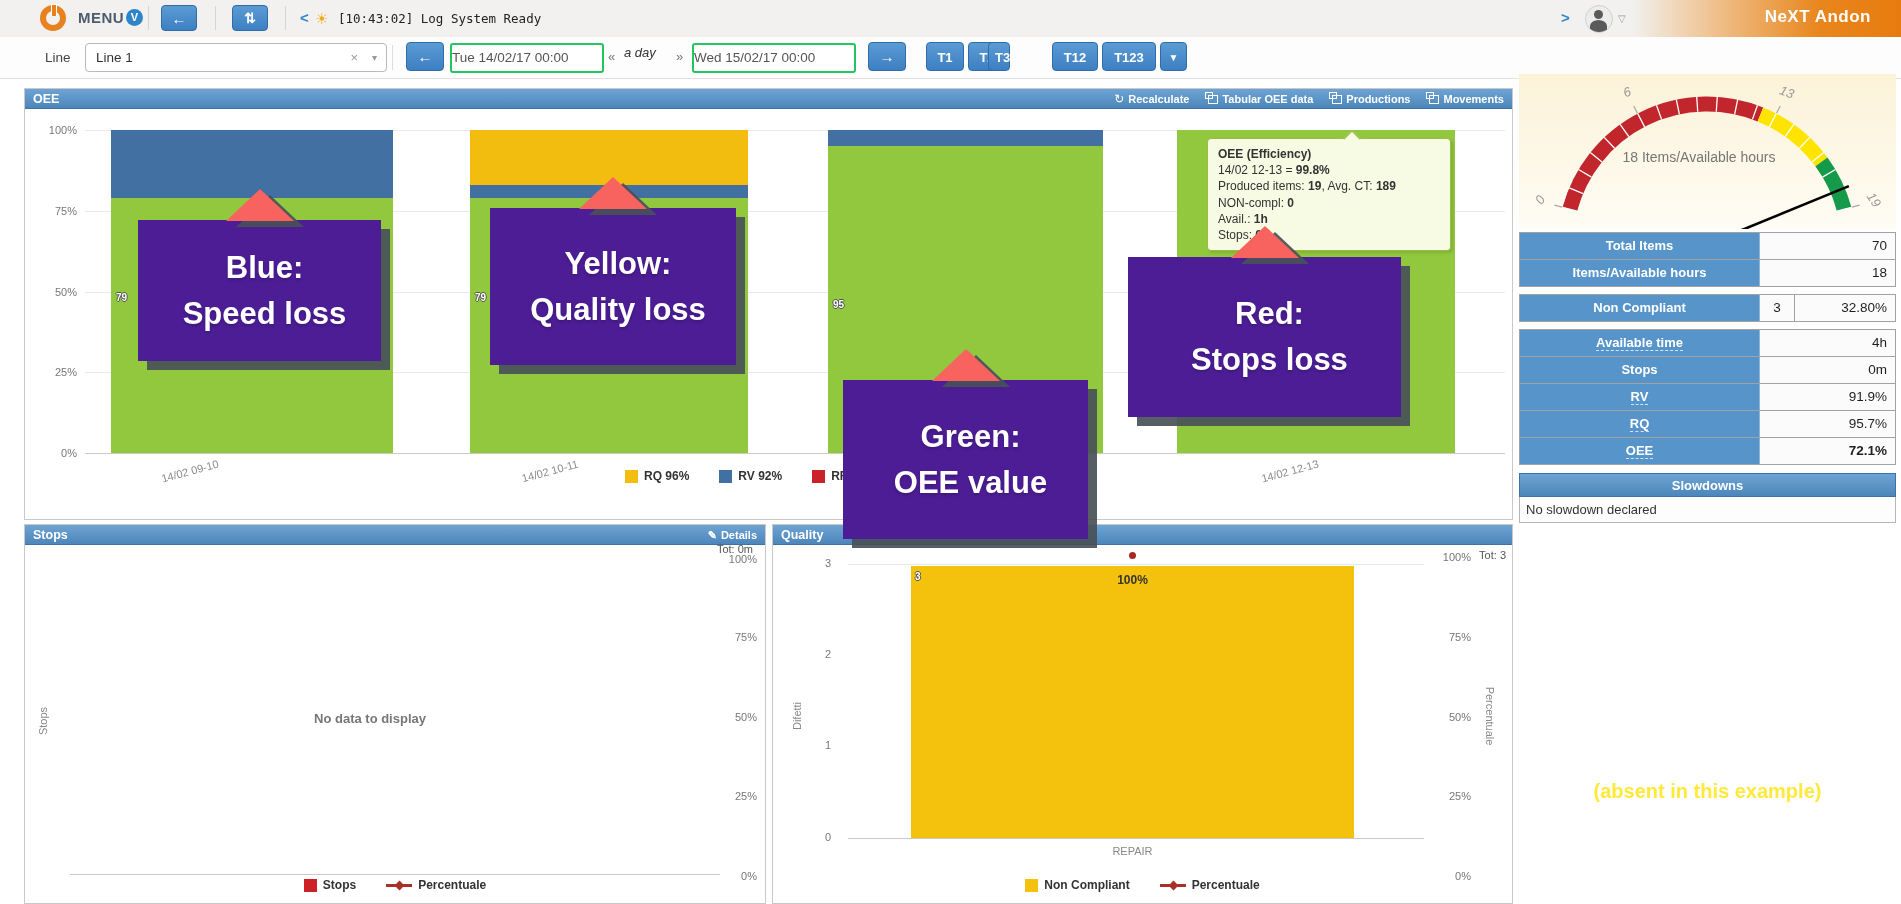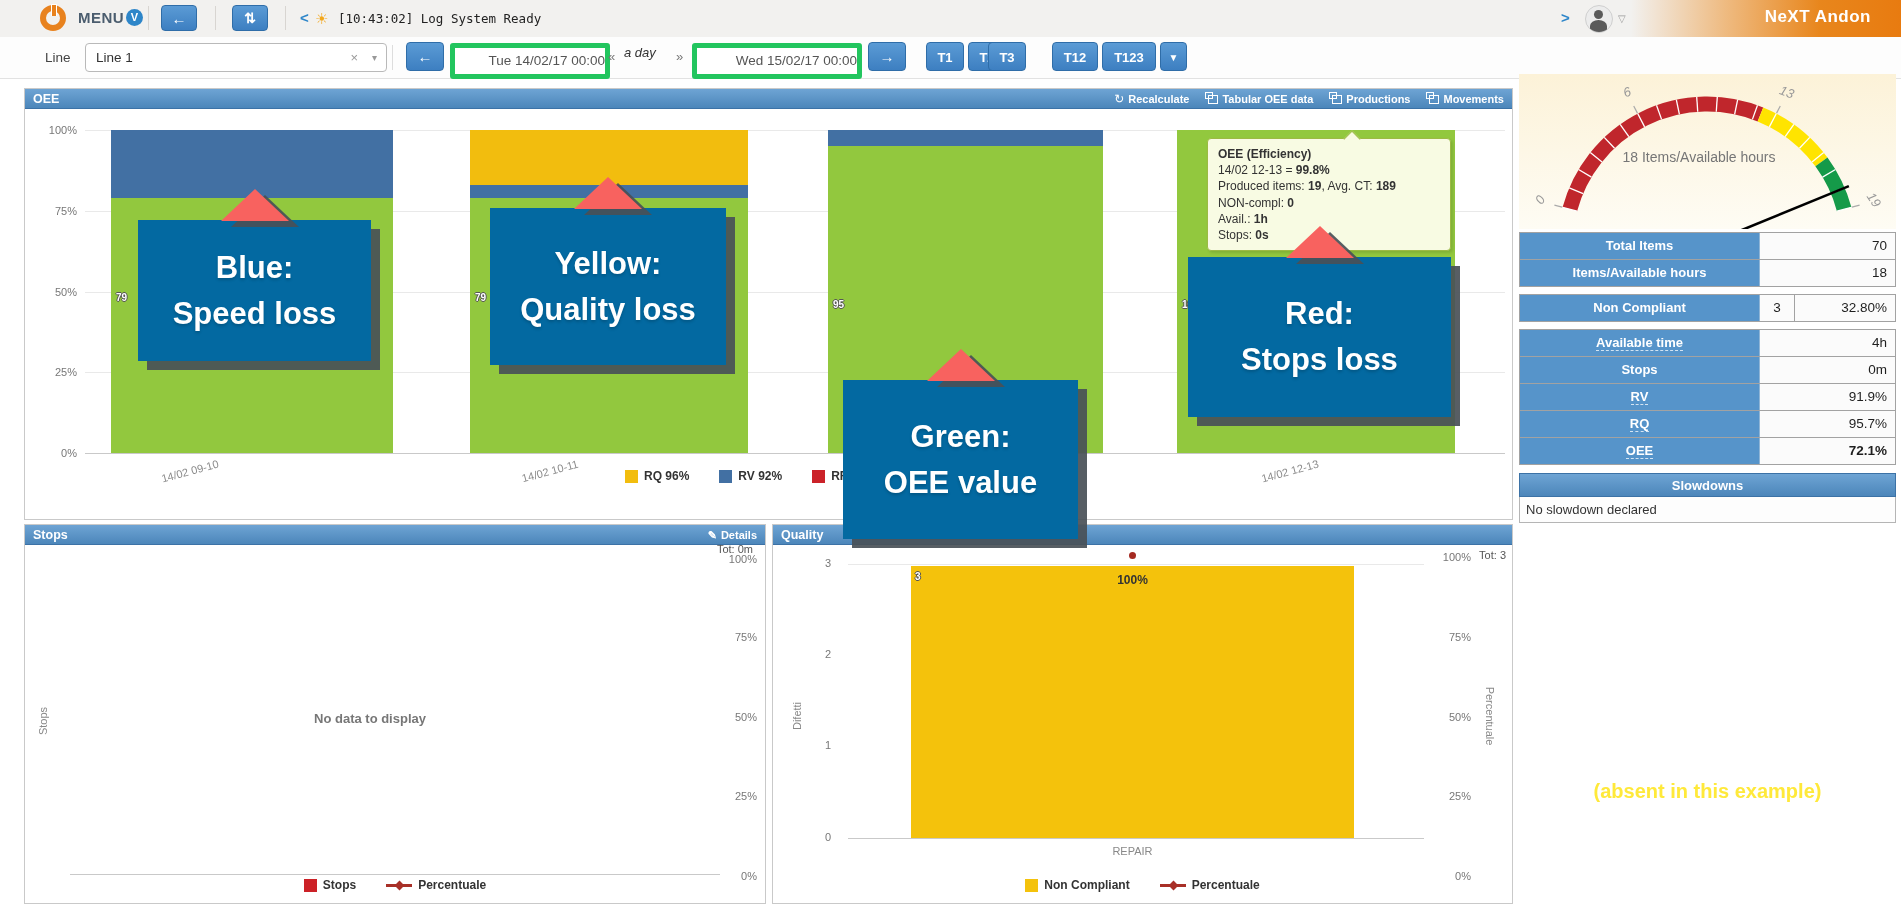--- a/index.html
+++ b/index.html
@@ -41,22 +41,22 @@
   .f-lbl{position:absolute;left:45px;top:13px;font-size:13.5px;color:#444;}
   .line-select{position:absolute;left:85px;top:6px;width:290px;height:27px;border:1px solid #b9b9b9;
                border-radius:4px;background:#fff;font-size:13.5px;color:#333;line-height:27px;
                padding-left:10px;box-sizing:content-box;cursor:pointer;}
   .sel-x{position:absolute;right:28px;top:0;color:#999;font-size:13px;cursor:pointer;}
   .sel-caret{position:absolute;right:9px;top:0;color:#999;font-size:10px;cursor:pointer;}
   .f-div{position:absolute;left:392px;top:8px;width:1px;height:25px;background:#ddd;}
   .f-btn{position:absolute;top:5px;height:29px;border-radius:4px;color:#fff;text-align:center;
          background:linear-gradient(#5b9bd5,#3d7fc1);border:1px solid #2f6da8;cursor:pointer;
          box-sizing:border-box;font-weight:bold;}
-  .date-box{position:absolute;top:6px;height:26px;border:5px solid #22c55e;border-radius:3px;background:#fff;
-            font-size:13.5px;color:#555;text-align:right;line-height:26px;cursor:text;}
+  .date-box{position:absolute;top:6px;height:26px;border:2px solid #22c55e;border-radius:3px;background:#fff;
+            font-size:13.5px;color:#555;text-align:left;line-height:26px;cursor:text;}
   .stepper{position:absolute;top:12px;font-size:13px;color:#777;cursor:pointer;}
   .step-lbl{position:absolute;top:8px;font-size:13px;color:#333;font-style:italic;}
   .t-btn{position:absolute;top:5px;height:29px;line-height:27px;border-radius:4px;color:#fff;font-size:13px;
          font-weight:bold;text-align:center;background:linear-gradient(#5b9bd5,#3d7fc1);
          border:1px solid #2f6da8;cursor:pointer;box-sizing:border-box;}
 
   
   .panel{position:absolute;background:#fff;border:1px solid #c9c9c9;box-sizing:border-box;}
   .panel-hd{position:absolute;left:0;top:0;right:0;height:20px;
             background:linear-gradient(#6ea4d4,#4c86ba);border-bottom:1px solid #3c72a6;
@@ -89,23 +89,23 @@
   
   .oee-tooltip{position:absolute;left:1182px;top:49px;width:222px;background:#f8fbe3;
                border:1px solid #9cba44;border-radius:4px;padding:7px 10px;font-size:12px;color:#333;
                line-height:1.35;z-index:10;box-shadow:2px 2px 3px rgba(0,0,0,.12);}
   .oee-tooltip .notch{position:absolute;top:-6px;left:57%;width:11px;height:11px;background:#f8fbe3;
                border-left:1px solid #9cba44;border-top:1px solid #9cba44;transform:rotate(45deg);}
   .tt-title{font-weight:bold;}
   .tt-b{font-weight:bold;}
 
   
-  .callout{position:absolute;background:#0369a1;z-index:20;display:flex;flex-direction:column;
+  .callout{position:absolute;background:#4c1d95;z-index:20;display:flex;flex-direction:column;
            justify-content:center;align-items:center;gap:10px;
-           box-shadow:9px 9px 0 rgba(73,80,87,.92);}
+           box-shadow:9px 9px 0 rgba(73,80,87,.92);padding-left:10px;}
   .callout .line{color:#fff;font-size:31px;font-weight:bold;text-shadow:0 2px 3px rgba(0,0,0,.18);}
   .arrow{position:absolute;top:-31px;left:50%;margin-left:-34px;width:0;height:0;
          border-left:34px solid transparent;border-right:34px solid transparent;
          border-bottom:32px solid #f8625f;z-index:2;}
   .arrow-sh{position:absolute;top:-25px;left:50%;margin-left:-24px;width:0;height:0;
          border-left:34px solid transparent;border-right:34px solid transparent;
          border-bottom:32px solid rgba(73,80,87,.92);z-index:1;}
 
   
   .no-data{position:absolute;font-size:13px;font-weight:bold;color:#777;}
@@ -169,21 +169,21 @@
     <div class="f-div"></div>
     <button class="f-btn" style="left:406px;width:38px;font-size:15px"><span>←</span></button>
     <div class="date-box" style="left:450px;width:150px">Tue 14/02/17 00:00</div>
     <span class="stepper" style="left:608px">«</span>
     <span class="step-lbl" style="left:624px">a day</span>
     <span class="stepper" style="left:676px">»</span>
     <div class="date-box" style="left:692px;width:160px">Wed 15/02/17 00:00</div>
     <button class="f-btn" style="left:868px;width:38px;font-size:15px"><span>→</span></button>
     <button class="t-btn" style="left:926px;width:38px">T1</button>
     <button class="t-btn" style="left:968px;width:38px">T2</button>
-    <button class="t-btn" style="left:988px;width:38px">T3</button>
+    <button class="t-btn" style="left:988px;width:22px">T3</button>
     <button class="t-btn" style="left:1052px;width:46px">T12</button>
     <button class="t-btn" style="left:1102px;width:54px">T123</button>
     <button class="t-btn" style="left:1160px;width:27px;font-size:10px">▼</button>
   </div>
 
   <section class="panel" style="left:24px;top:88px;width:1489px;height:432px">
     <div class="panel-hd">
       <span>OEE</span>
       <div class="hd-actions">
         <span class="hd-link">
@@ -353,21 +353,21 @@
     <div class="arrow"></div>
     <div class="line">Green:</div>
     <div class="line">OEE value</div>
   </div>
   <div class="callout" style="left:490px;top:208px;width:236px;height:157px">
     <div class="arrow-sh"></div>
     <div class="arrow"></div>
     <div class="line">Yellow:</div>
     <div class="line">Quality loss</div>
   </div>
-  <div class="callout" style="left:1188px;top:257px;width:263px;height:160px">
+  <div class="callout" style="left:1128px;top:257px;width:263px;height:160px">
     <div class="arrow-sh"></div>
     <div class="arrow"></div>
     <div class="line">Red:</div>
     <div class="line">Stops loss</div>
   </div>
 
   <aside id="sidebar">
     <div id="gauge-wrap">
       <svg id="gauge-svg" width="377" height="155" viewBox="0 0 377 155">
           <path d="M 50.83853266695232 135.24769559544202 A 142 142 0 0 1 241.43593081659264 40.437842455498156" stroke="#c0262c" stroke-width="15" fill="none"></path>

